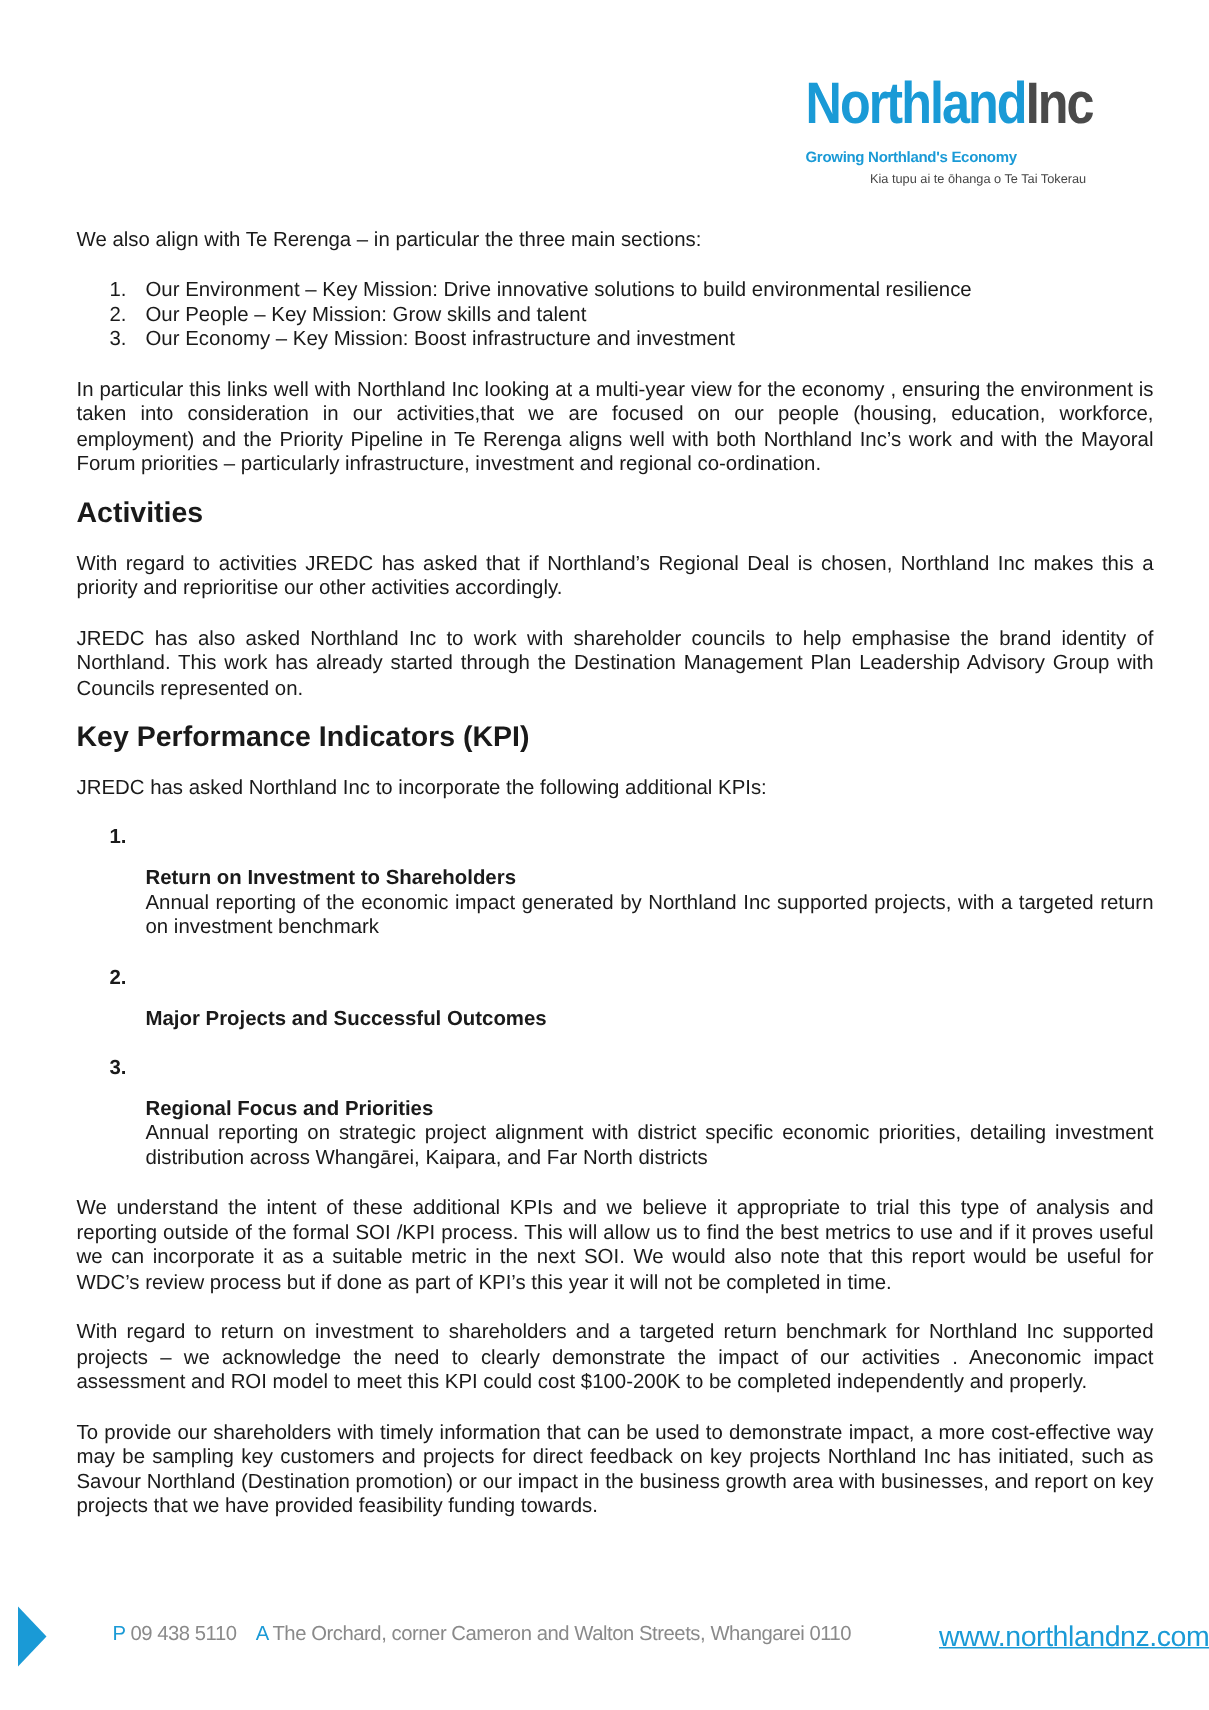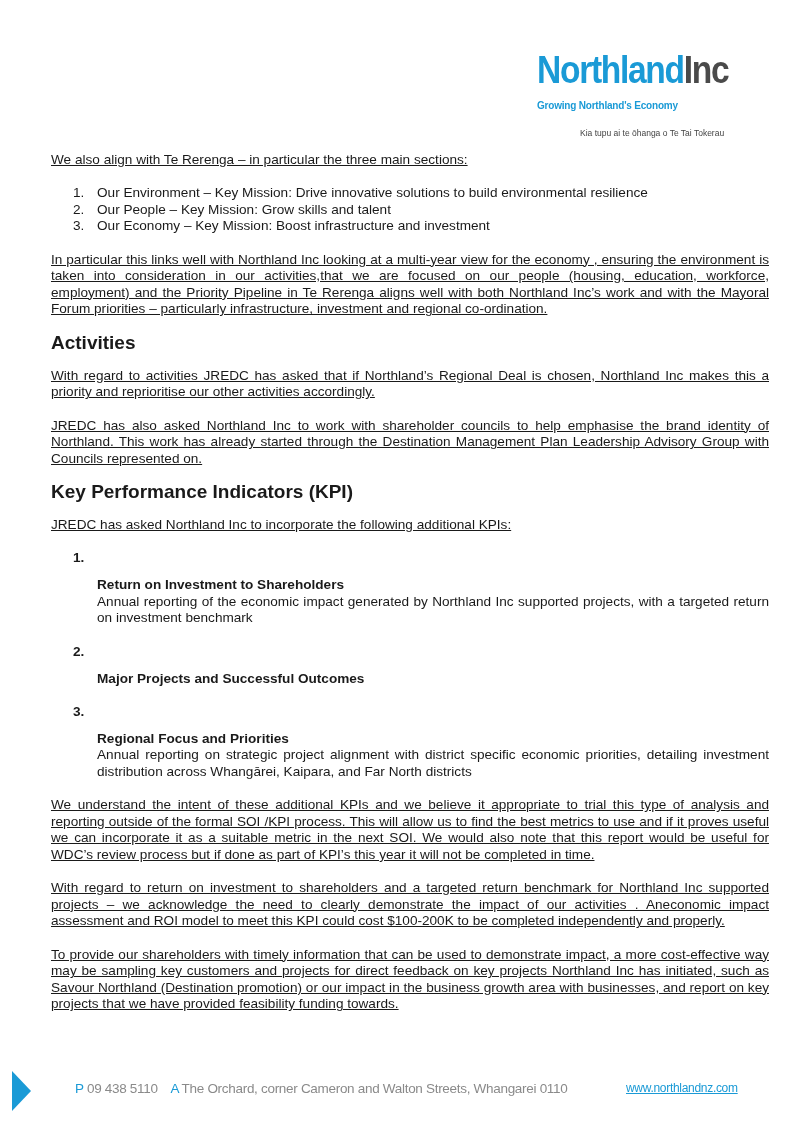--- a/index.html
+++ b/index.html
@@ -4,44 +4,44 @@
 <style>
   html, body { margin: 0; padding: 0; background: #ffffff; }
   body { width: 806px; height: 1140px; position: relative; overflow: hidden;
          font-family: "Liberation Sans", sans-serif; color: #1a1a1a; }
   .logo { position: absolute; left: 537px; top: 50px; width: 240px; }
   .logo-main { font-family: "Liberation Sans", sans-serif; font-weight: bold; font-size: 39px;
                letter-spacing: -1.5px; line-height: 40px; transform: scaleX(0.86); transform-origin: left top; white-space: nowrap; }
   .logo-main .n { color: #1a9ad6; }
   .logo-main .i { color: #4a4a4a; }
   .logo-tag { font-size: 10px; font-weight: bold; color: #1a9ad6; margin-top: 10px; letter-spacing: -0.2px; }
-  .logo-sub { font-size: 8.5px; color: #444; margin-top: 17px; padding-left: 43px; }
+  .logo-sub { font-size: 8.5px; color: #444; margin-top: 3px; padding-left: 43px; }
 
   .content { position: absolute; left: 51px; top: 152px; width: 718px;
              font-size: 13.6px; line-height: 16.6px; }
-  .content p { margin: 0 0 16.6px 0; text-align: justify; text-decoration: underline; }
+  .content p { margin: 0 0 16.6px 0; text-align: justify; }
   .content h3 { margin: 0 0 16.6px 0; font-size: 19px; font-weight: bold; }
   ol.plain { margin: 0 0 16.6px 0; padding: 0; list-style: none; }
   ol.plain li { display: flex; margin: 0 0 0 22px; }
   ol.plain li .num { width: 24px; flex: none; }
   ol.kpi { margin: 0 0 16.6px 0; padding: 0; list-style: none; }
   ol.kpi li { display: flex; margin: 0 0 16.6px 22px; }
   ol.kpi li:last-child { margin-bottom: 0; }
   ol.kpi li .num { width: 24px; flex: none; font-weight: bold; }
   ol.kpi li .body { flex: 1; text-align: justify; }
   ol.kpi li .t { font-weight: bold; display: block; margin-top: 27px; }
 
   .footer { position: absolute; left: 12px; top: 1071px; width: 806px; height: 40px; }
   .footer .arrow { position: absolute; left: 0; top: 0; width: 0; height: 0;
                    border-top: 20px solid transparent; border-bottom: 20px solid transparent;
                    border-left: 19px solid #1a9ad6; }
   .footer .info { position: absolute; left: 63px; top: 10px; font-size: 13.5px; color: #8a8a8a; white-space: nowrap; letter-spacing: -0.3px; }
   .footer .lbl { color: #1a9ad6; }
   .footer .gap { display: inline-block; width: 10px; }
-  .footer .url { position: absolute; left: 614px; top: 10px; font-size: 12px; color: #1a9ad6;
+  .footer .url { position: absolute; left: 614px; top: 10px; font-size: 19px; color: #1a9ad6;
                  text-decoration: underline; letter-spacing: -0.3px; }
 </style>
 </head>
 <body>
 
 <div class="logo">
   <div class="logo-main"><span class="n">Northland</span><span class="i">Inc</span></div>
   <div class="logo-tag">Growing Northland's Economy</div>
   <div class="logo-sub">Kia tupu ai te ōhanga o Te Tai Tokerau</div>
 </div>

